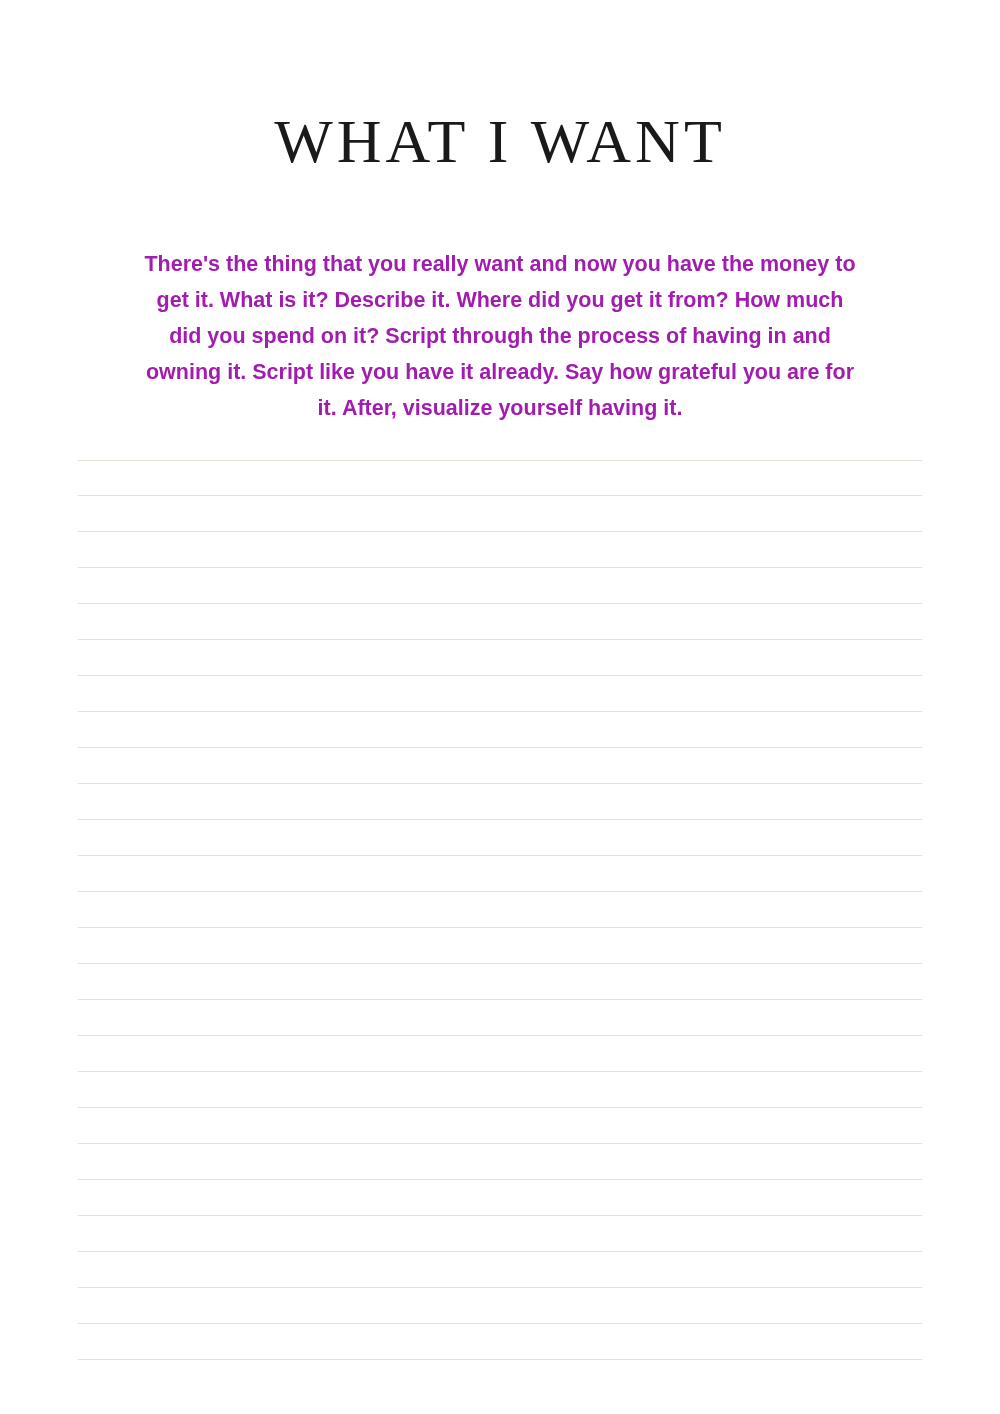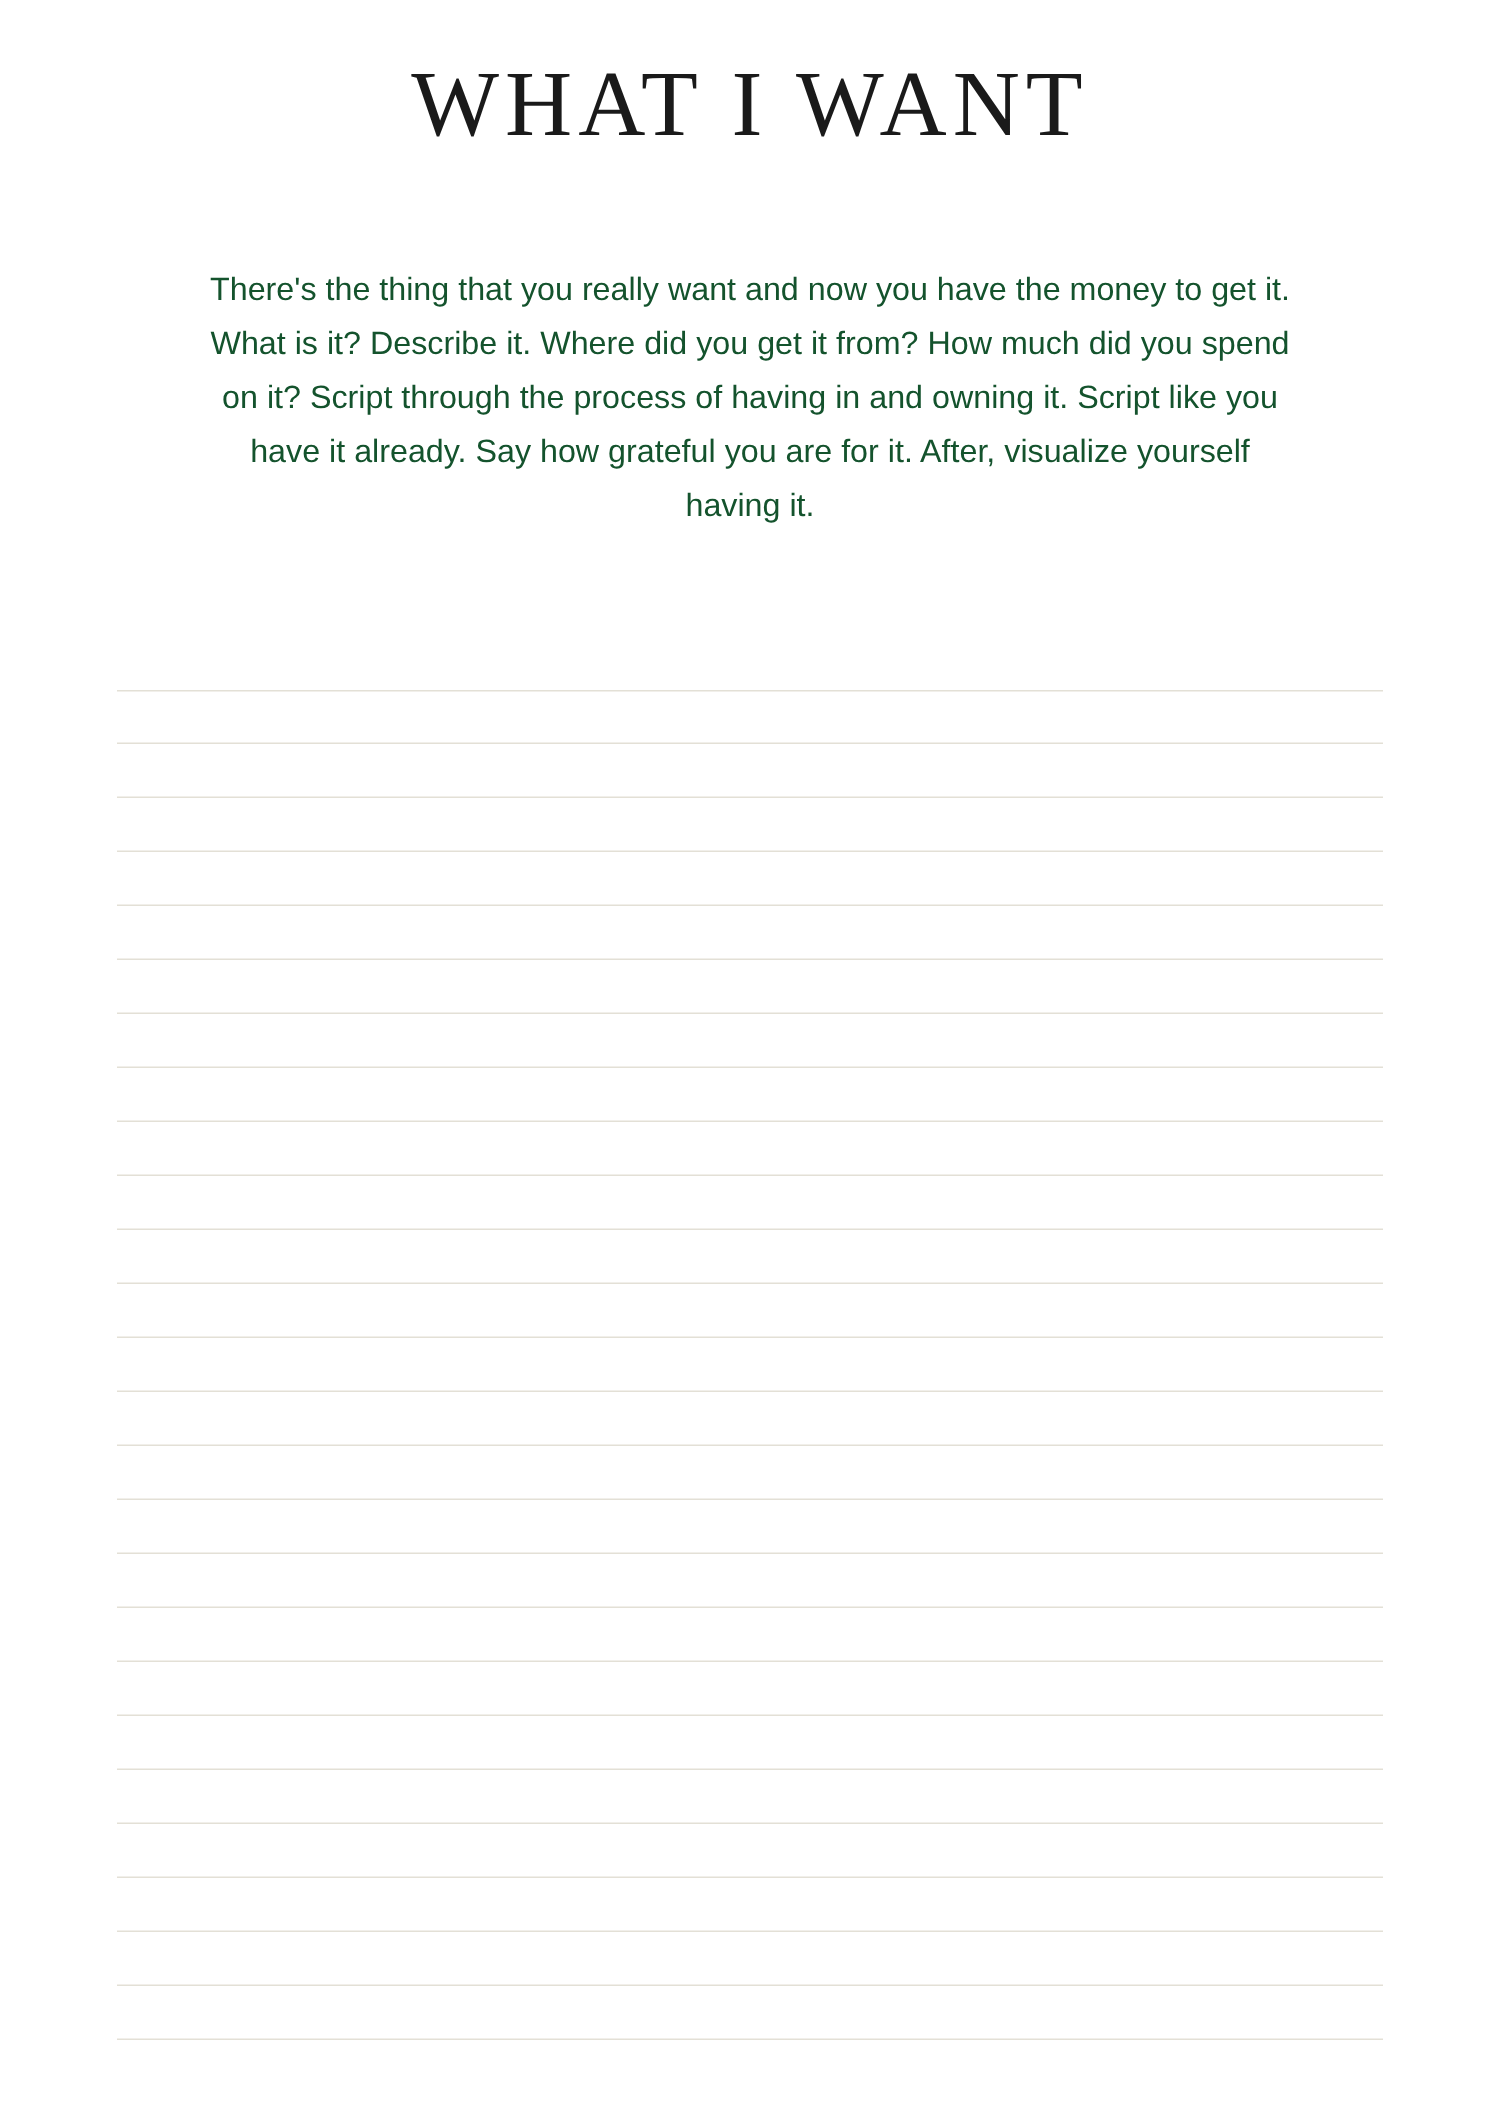--- a/index.html
+++ b/index.html
@@ -23,33 +23,33 @@
     position: relative;
   }
   .page-title {
     font-family: "Liberation Serif", serif;
     font-weight: 400;
     font-size: 62px;
     letter-spacing: 4px;
     text-align: center;
     color: #1a1a1a;
     margin: 0;
-    padding-top: 38px;
+    padding-top: 109px;
     line-height: 1.05;
   }
   .prompt {
     width: 720px;
     margin: 0 auto;
     padding-top: 72px;
     text-align: center;
     font-family: "Liberation Sans", sans-serif;
     font-size: 21.5px;
     line-height: 36px;
-    color: #14532d;
-    font-weight: 400;
+    color: #a21caf;
+    font-weight: 700;
   }
   .lines {
     position: absolute;
     left: 78px;
     right: 78px;
     top: 460px;
     width: 844px;
   }
   .line {
     height: 36px;

